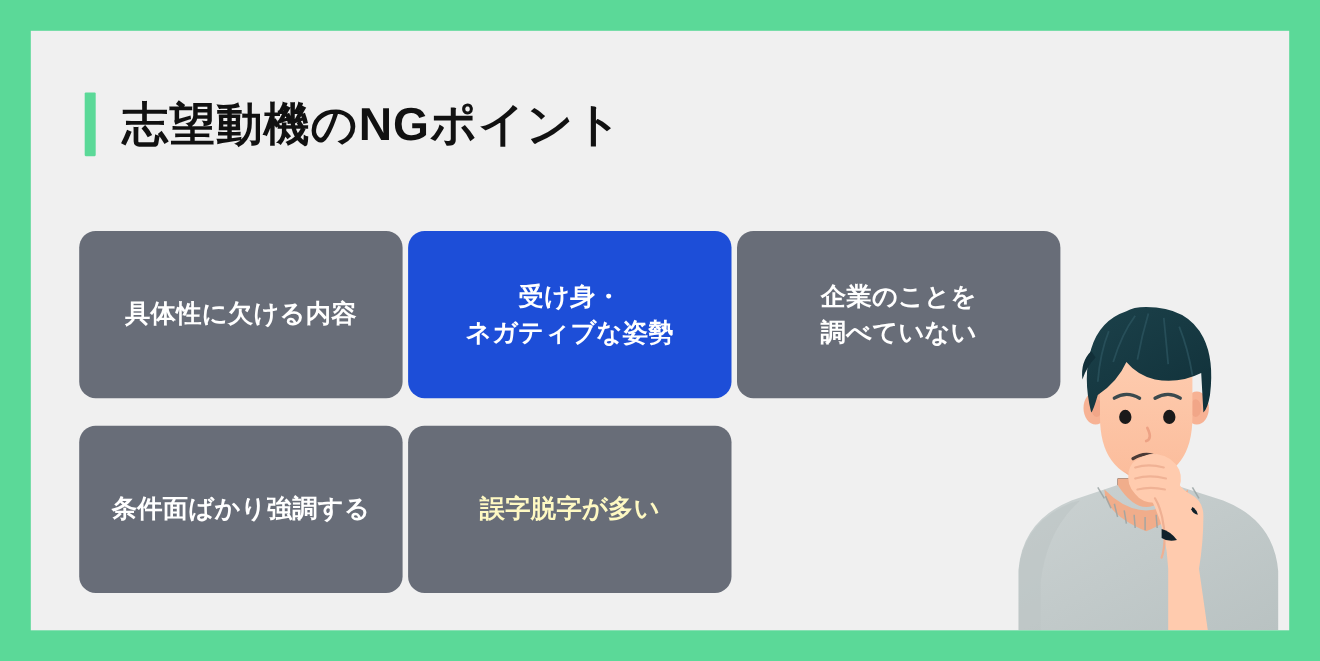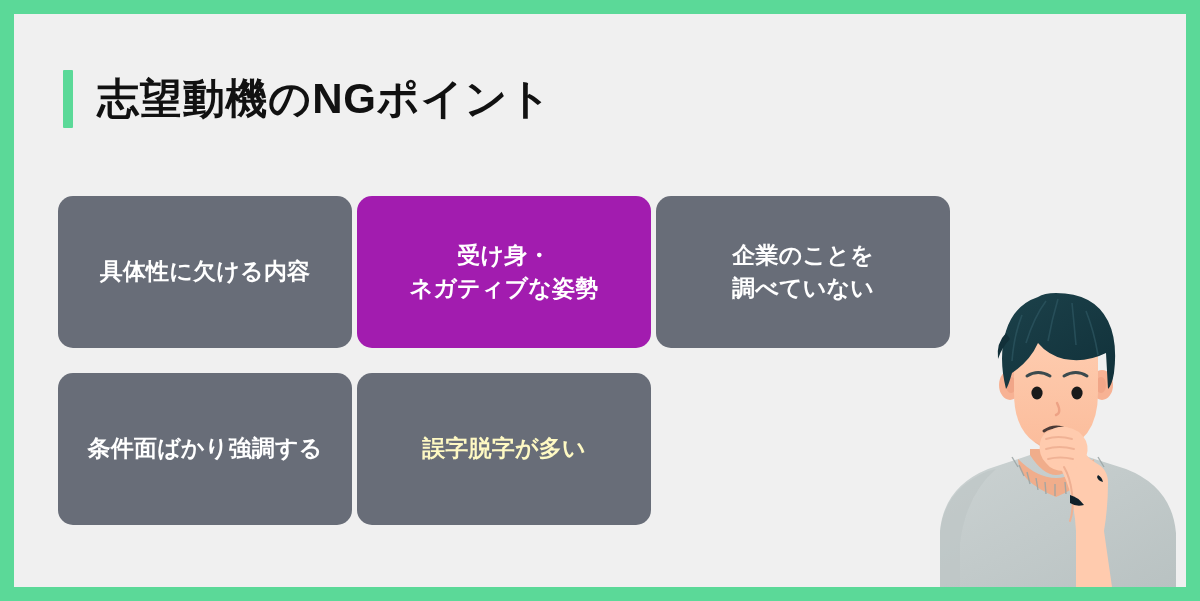--- a/index.html
+++ b/index.html
@@ -11,21 +11,21 @@
   body {
     font-family: "Liberation Sans", "DejaVu Sans", sans-serif;
   }
 
   .slide {
     position: relative;
     width: 1200px;
     height: 601px;
     box-sizing: border-box;
     background: var(--accent, #5BD998);
-    padding: 14px;
+    padding: 28px;
     overflow: hidden;
   }
 
   .slide-inner {
     position: relative;
     width: 100%;
     height: 100%;
     background: #F0F0F0;
     overflow: hidden;
   }
@@ -111,21 +111,21 @@
 
     <div class="title-row">
       <span class="title-bar" style="background: rgb(91, 217, 152);"></span>
       <span class="title-text" style="color: rgb(17, 17, 17);">志望動機のNGポイント</span>
     </div>
 
     <div class="card-grid">
       <div class="card" style="background: rgb(104, 109, 120);">
         <span class="card-label" style="color: rgb(255, 255, 255);">具体性に欠ける内容</span>
       </div>
-      <div class="card" style="background: #a21caf;">
+      <div class="card" style="background: #1d4ed8;">
         <span class="card-label" style="color: rgb(255, 255, 255);">受け身・
 ネガティブな姿勢</span>
       </div>
       <div class="card" style="background: rgb(104, 109, 120);">
         <span class="card-label" style="color: rgb(255, 255, 255);">企業のことを
 調べていない</span>
       </div>
       <div class="card" style="background: rgb(104, 109, 120);">
         <span class="card-label" style="color: rgb(255, 255, 255);">条件面ばかり強調する</span>
       </div>

